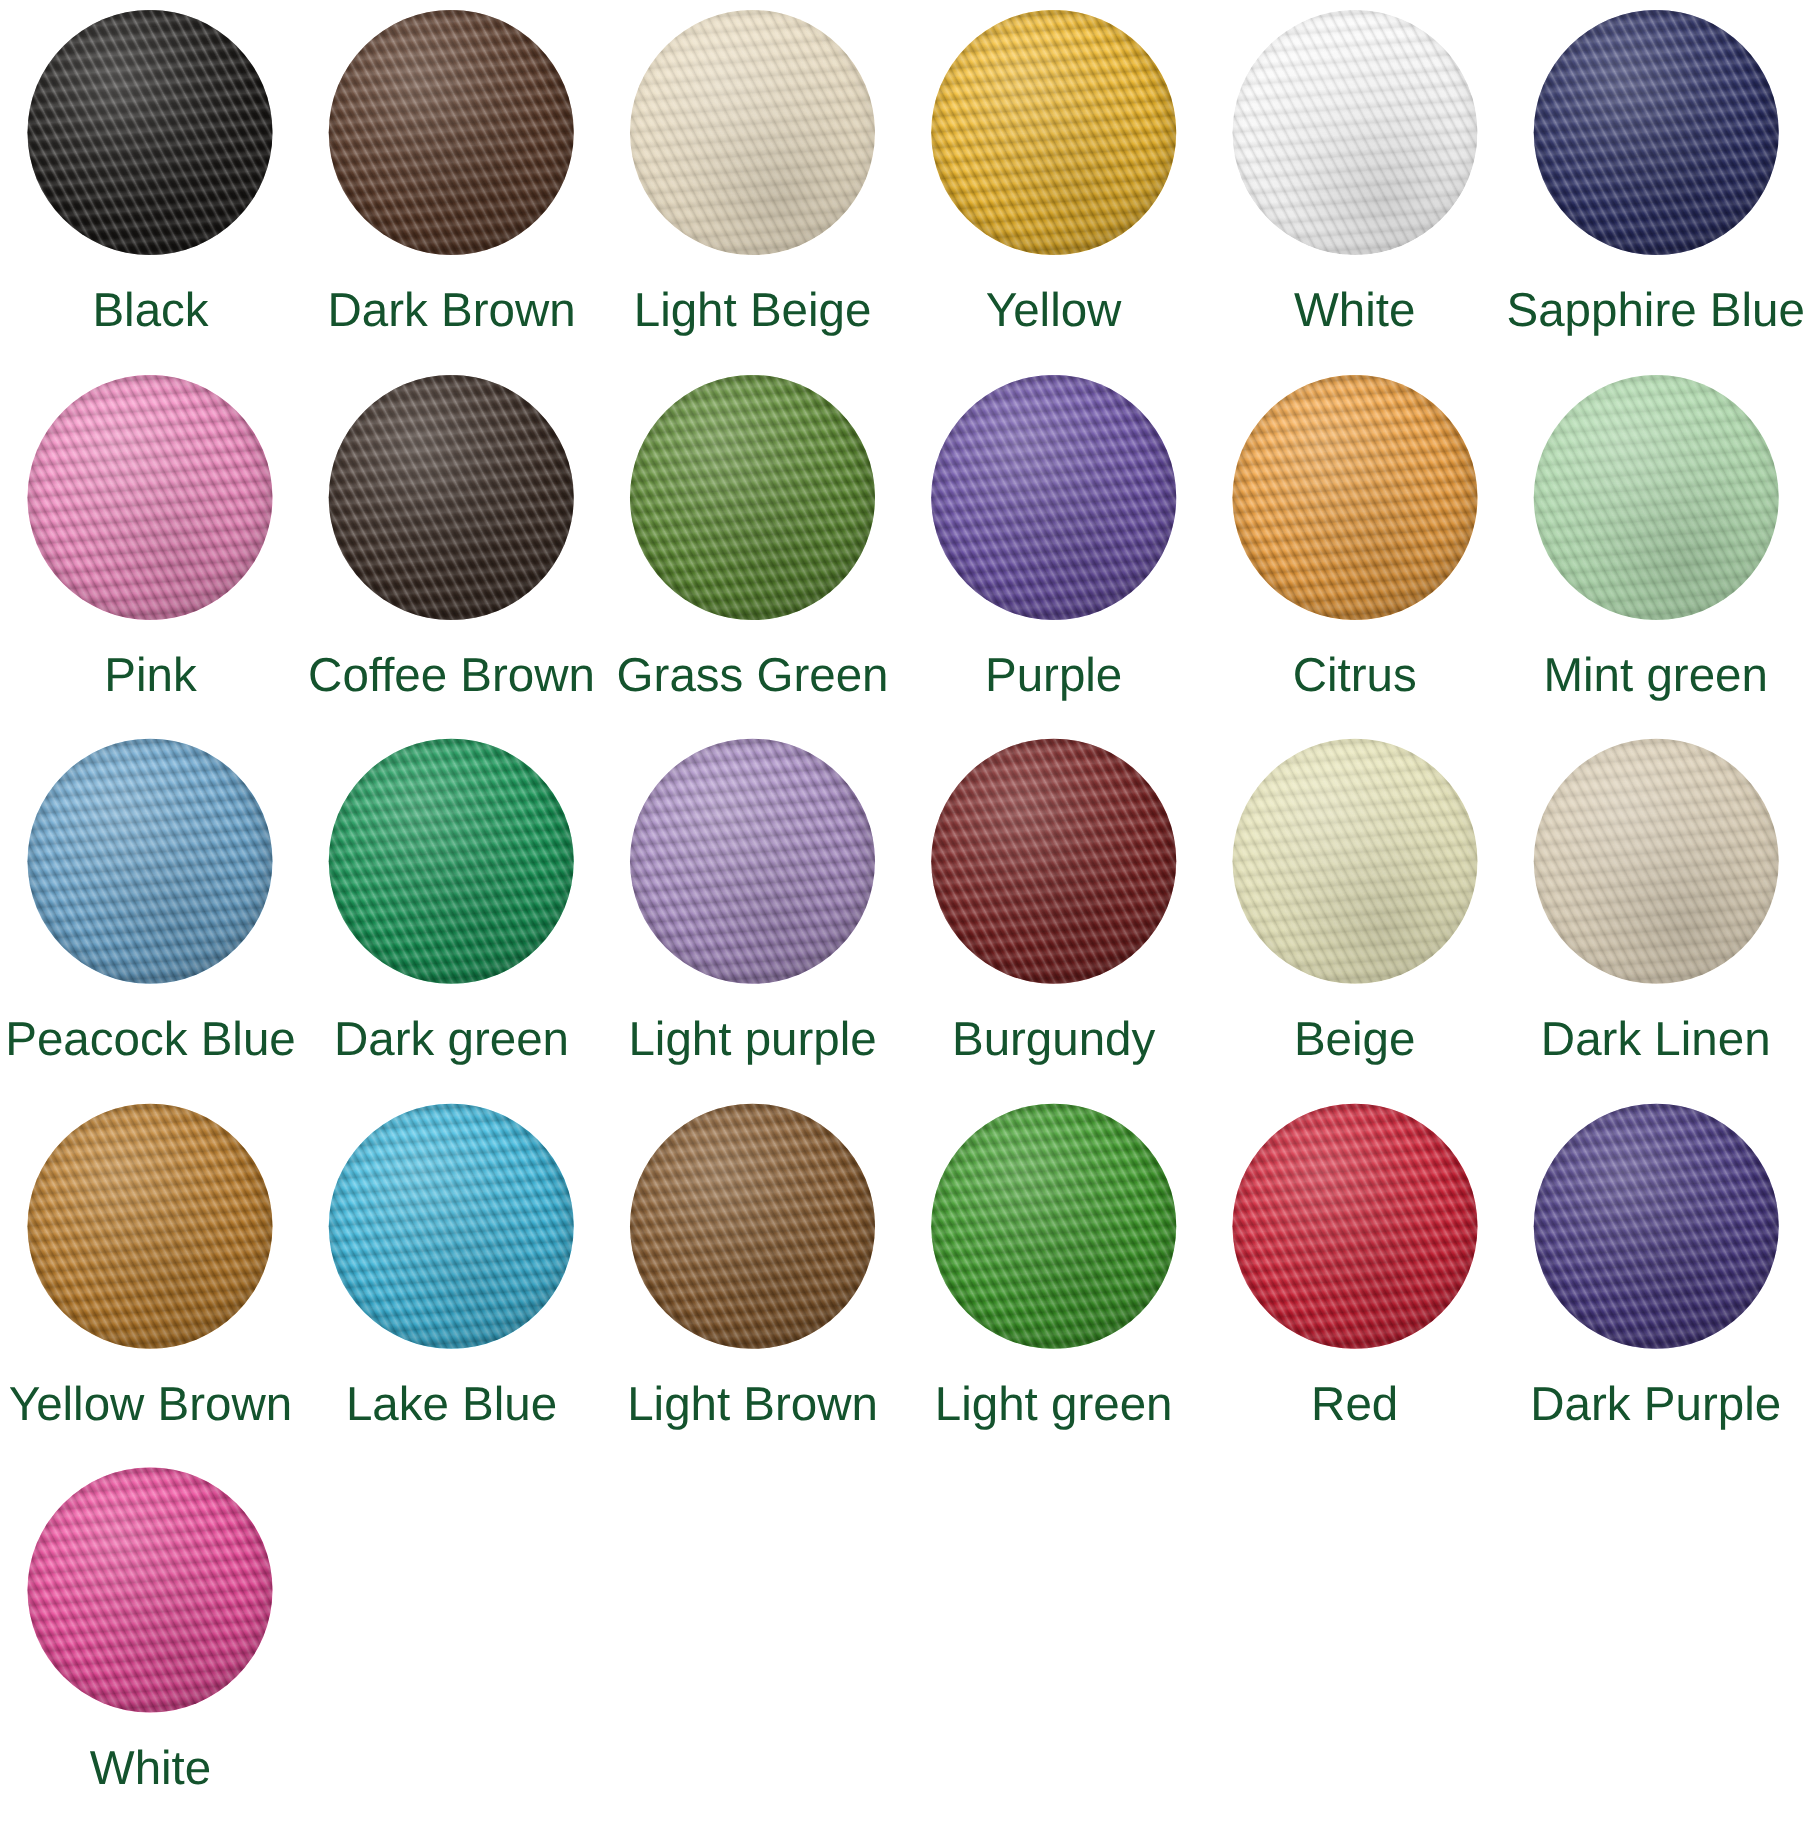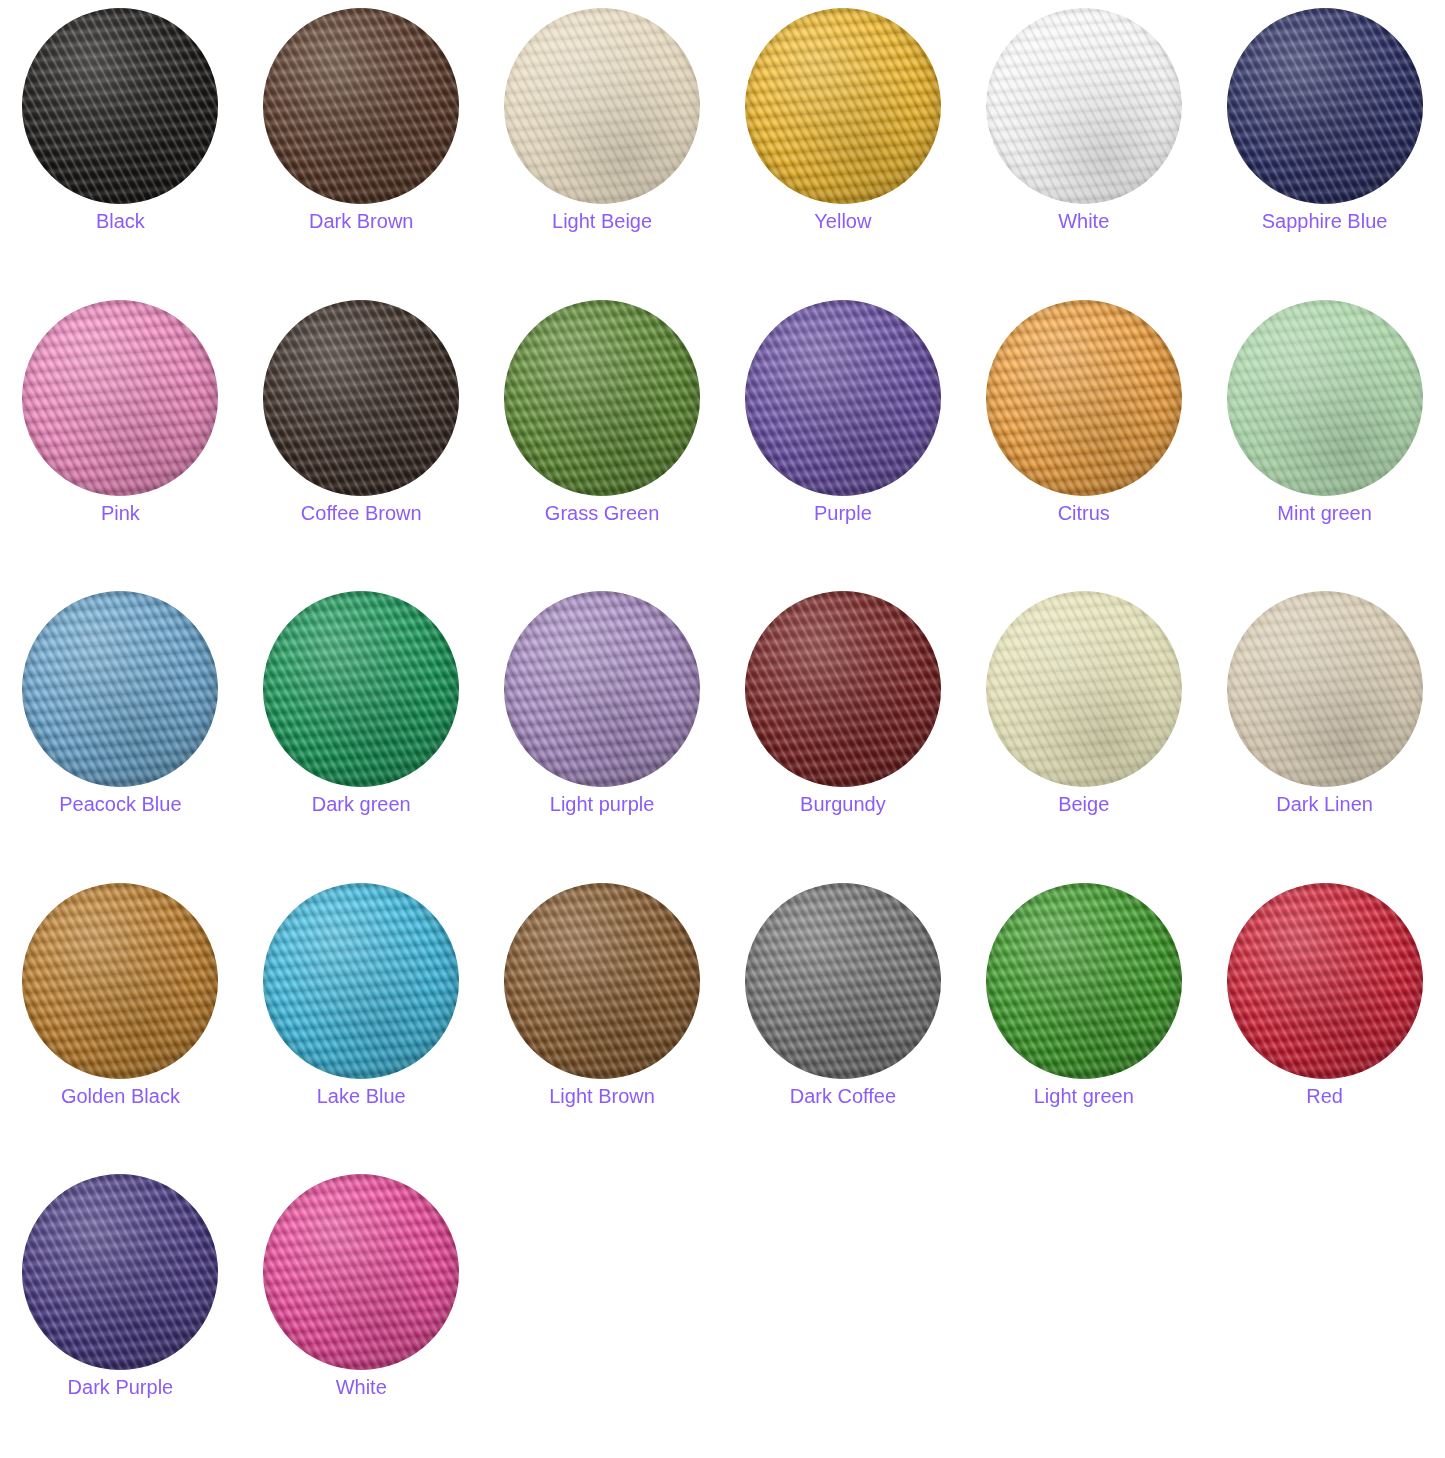--- a/index.html
+++ b/index.html
@@ -105,24 +105,24 @@
       inset -4px -6px 16px rgba(0,0,0,0.06);
   }
   .swatch-disc.is-pale .tex-diag {
     opacity: 0.55;
   }
   .swatch-disc.is-pale .tex-rows {
     opacity: 0.5;
   }
 
   .swatch-label {
-    margin-top: 6px;
-    font-size: 20px;
+    margin-top: 25px;
+    font-size: 38px;
     line-height: 1.1;
-    color: #8b5cf6;
+    color: #14532d;
     text-align: center;
     white-space: nowrap;
     font-weight: 400;
   }
 </style>
 </head>
 <body>
 
 <div id="color-grid">
     <div class="swatch-cell">
@@ -325,21 +325,21 @@
     </div>
     <div class="swatch-cell">
       <div class="swatch-disc-wrap">
         <div class="swatch-disc" style="background-color: rgb(192, 127, 42);">
           <div class="tex-diag"></div>
           <div class="tex-rows"></div>
           <div class="tex-shade"></div>
           <div class="tex-edge"></div>
         </div>
       </div>
-      <div class="swatch-label">Golden Black</div>
+      <div class="swatch-label">Yellow Brown</div>
     </div>
     <div class="swatch-cell">
       <div class="swatch-disc-wrap">
         <div class="swatch-disc" style="background-color: rgb(60, 188, 226);">
           <div class="tex-diag"></div>
           <div class="tex-rows"></div>
           <div class="tex-shade"></div>
           <div class="tex-edge"></div>
         </div>
       </div>
@@ -351,31 +351,20 @@
           <div class="tex-diag"></div>
           <div class="tex-rows"></div>
           <div class="tex-shade"></div>
           <div class="tex-edge"></div>
         </div>
       </div>
       <div class="swatch-label">Light Brown</div>
     </div>
     <div class="swatch-cell">
       <div class="swatch-disc-wrap">
-        <div class="swatch-disc" style="background-color: rgb(120, 120, 120);">
-          <div class="tex-diag"></div>
-          <div class="tex-rows"></div>
-          <div class="tex-shade"></div>
-          <div class="tex-edge"></div>
-        </div>
-      </div>
-      <div class="swatch-label">Dark Coffee</div>
-    </div>
-    <div class="swatch-cell">
-      <div class="swatch-disc-wrap">
         <div class="swatch-disc" style="background-color: rgb(61, 158, 40);">
           <div class="tex-diag"></div>
           <div class="tex-rows"></div>
           <div class="tex-shade"></div>
           <div class="tex-edge"></div>
         </div>
       </div>
       <div class="swatch-label">Light green</div>
     </div>
     <div class="swatch-cell">

